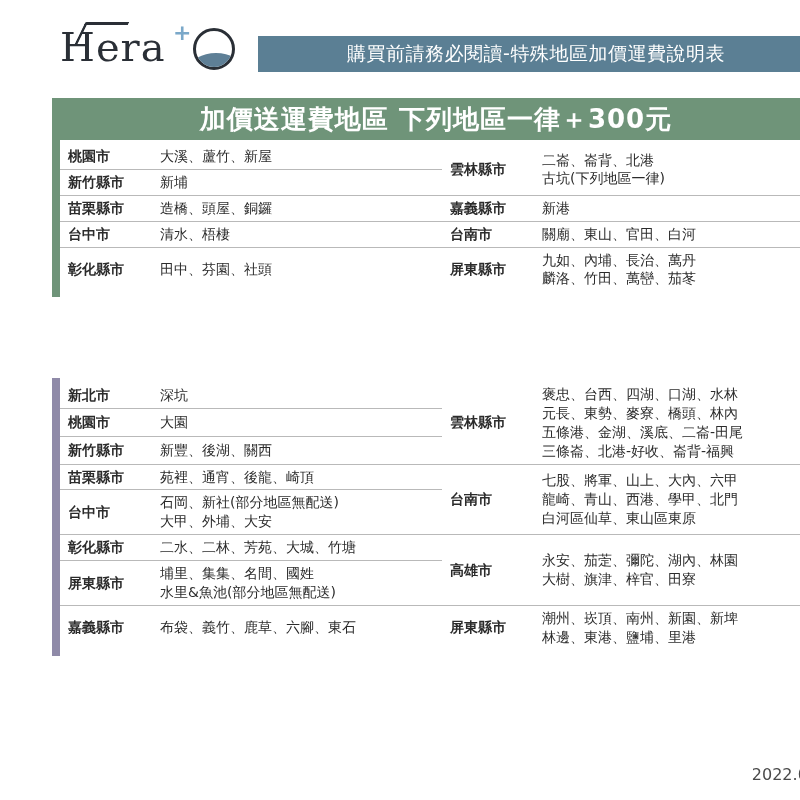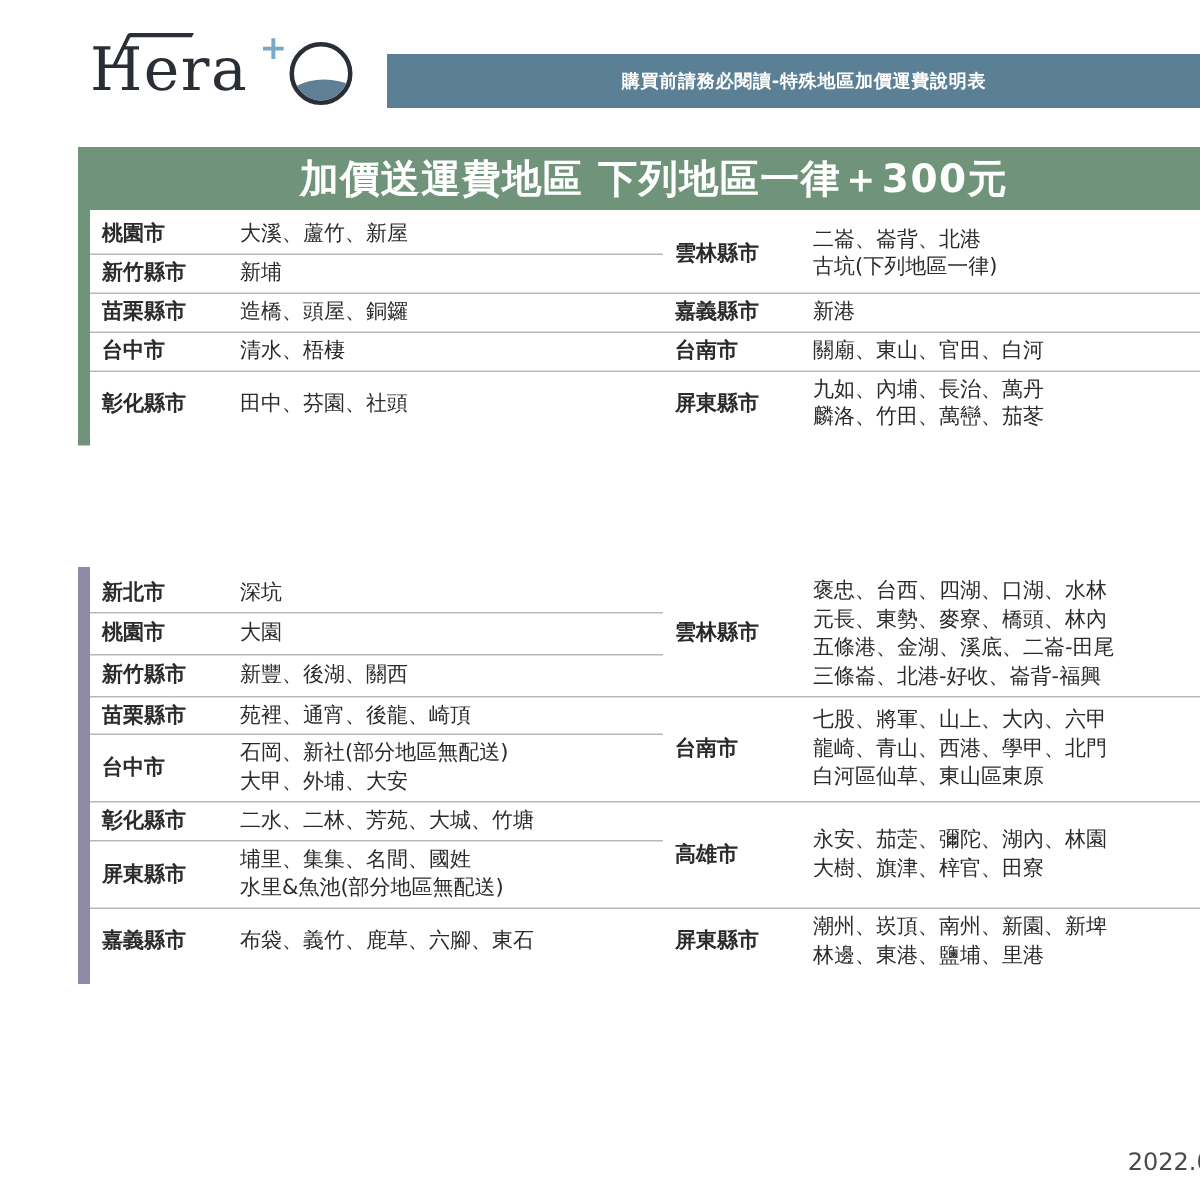--- a/index.html
+++ b/index.html
@@ -75,22 +75,22 @@
     position: absolute;
     left: 222px; top: 22px;
     width: 556px; height: 36px;
     background: #5b7f94;
     display: flex;
     align-items: center;
     justify-content: center;
   }
   .title-bar span {
     color: #ffffff;
-    font-size: 12px;
-    font-weight: 700;
+    font-size: 19px;
+    font-weight: 400;
     letter-spacing: 0.5px;
   }
 
   
   .section {
     position: absolute;
     left: 16px;
     width: 768px;
   }
   .sec-green { top: 98px; }

